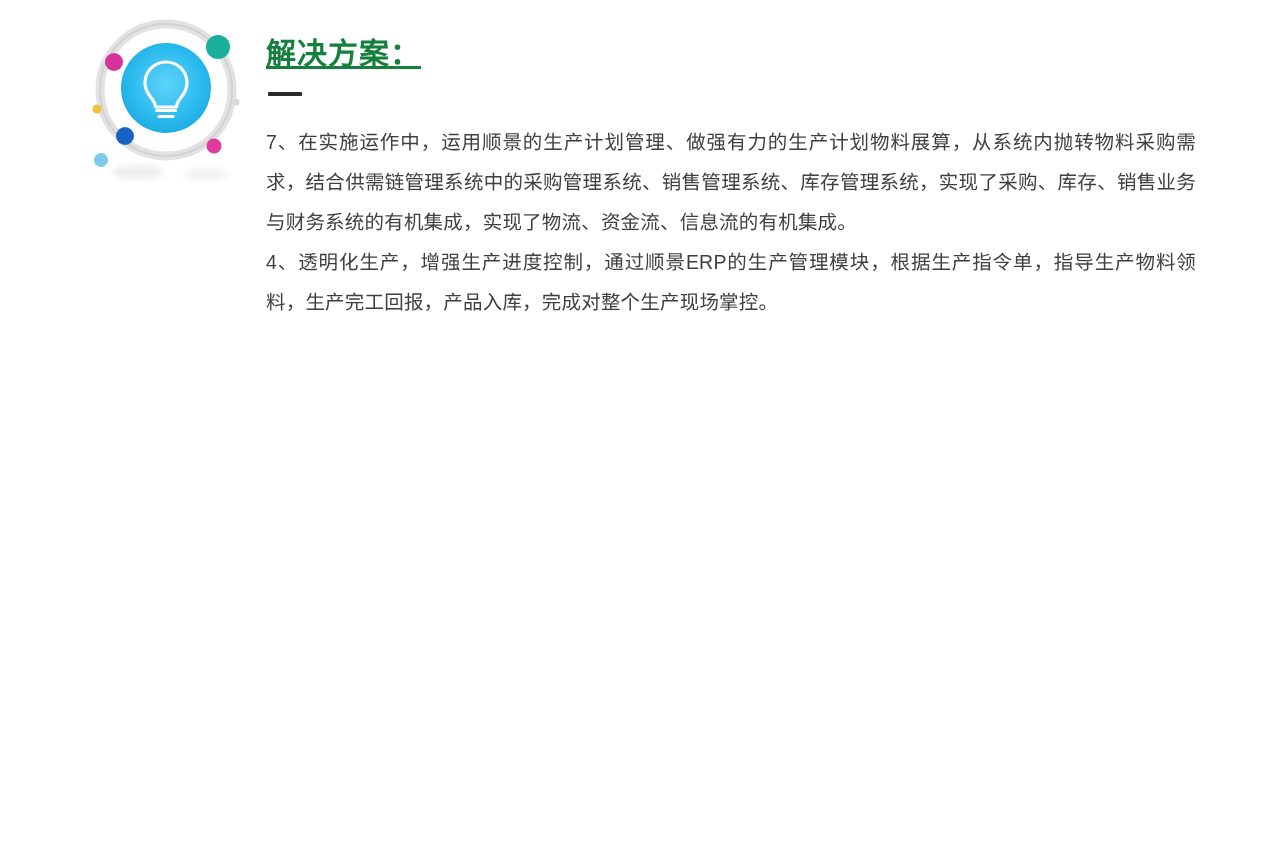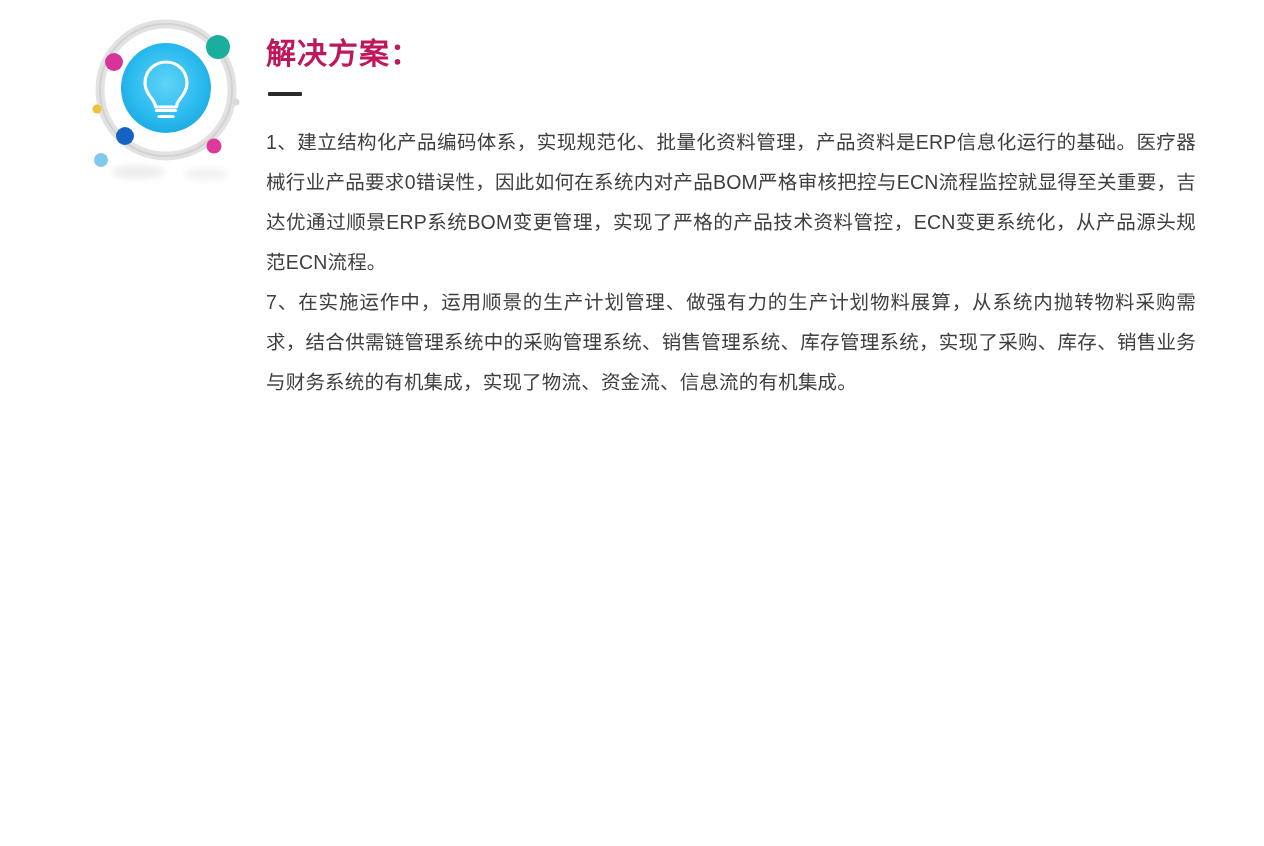--- a/index.html
+++ b/index.html
@@ -36,24 +36,25 @@
   
   .content {
     position: absolute;
     left: 266px;
     top: 36px;
     width: 930px;
   }
   .title {
     font-size: 30px;
     font-weight: bold;
-    color: #be185d;
+    color: #15803d;
     letter-spacing: 1px;
     line-height: 1.2;
     margin: 0 0 0 0;
+    text-decoration: underline;
   }
   .rule {
     width: 34px;
     height: 4px;
     background: #2b2b2b;
     margin: 20px 0 26px 2px;
     border-radius: 1px;
   }
   .para {
     font-size: 19.5px;
@@ -103,17 +104,17 @@
 
       <ellipse cx="60" cy="158" rx="26" ry="7" fill="#ededed" filter="url(#soft)"></ellipse>
       <ellipse cx="128" cy="160" rx="22" ry="6" fill="#f1f1f1" filter="url(#soft)"></ellipse>
     </svg>
   </div>
 
   <div class="content">
     <h1 class="title">解决方案：</h1>
     <div class="rule"></div>
 
-    <p class="para">1、建立结构化产品编码体系，实现规范化、批量化资料管理，产品资料是ERP信息化运行的基础。医疗器械行业产品要求0错误性，因此如何在系统内对产品BOM严格审核把控与ECN流程监控就显得至关重要，吉达优通过顺景ERP系统BOM变更管理，实现了严格的产品技术资料管控，ECN变更系统化，从产品源头规范ECN流程。</p>
     <p class="para">7、在实施运作中，运用顺景的生产计划管理、做强有力的生产计划物料展算，从系统内抛转物料采购需求，结合供需链管理系统中的采购管理系统、销售管理系统、库存管理系统，实现了采购、库存、销售业务与财务系统的有机集成，实现了物流、资金流、信息流的有机集成。</p>
+    <p class="para">4、透明化生产，增强生产进度控制，通过顺景ERP的生产管理模块，根据生产指令单，指导生产物料领料，生产完工回报，产品入库，完成对整个生产现场掌控。</p>
   </div>
 
 </div>
 
 </body></html>

